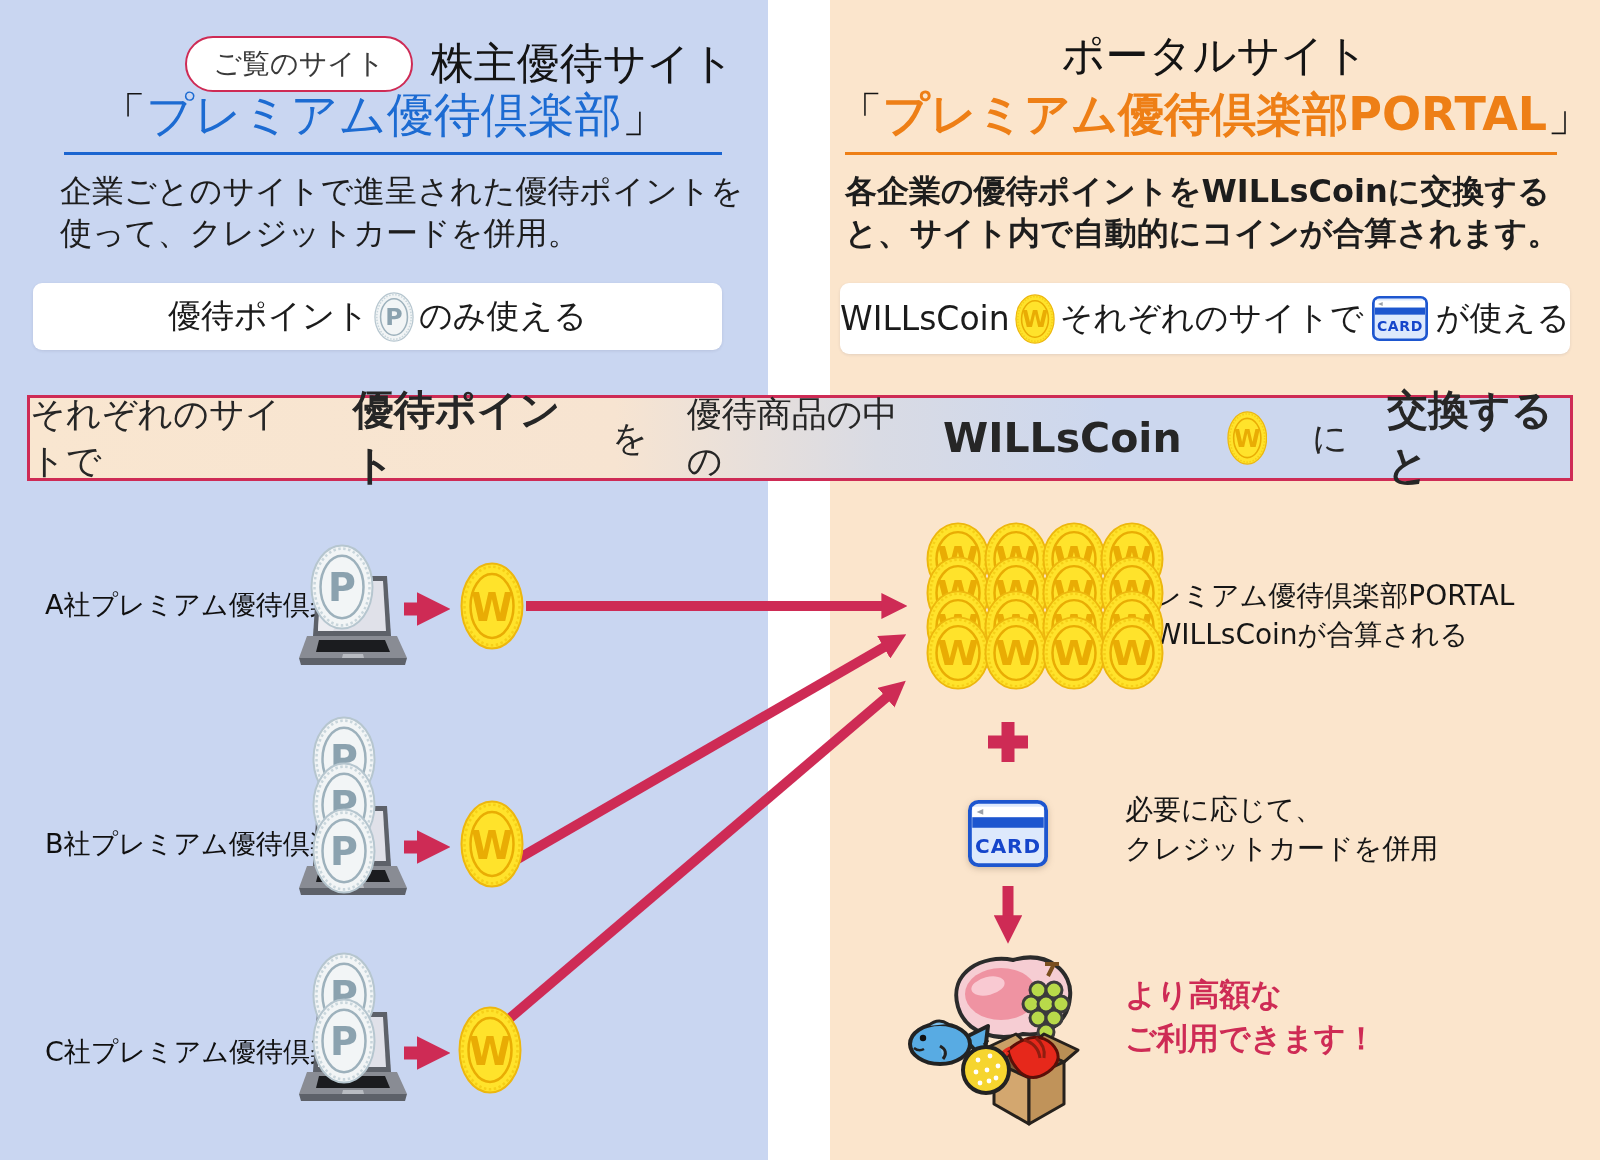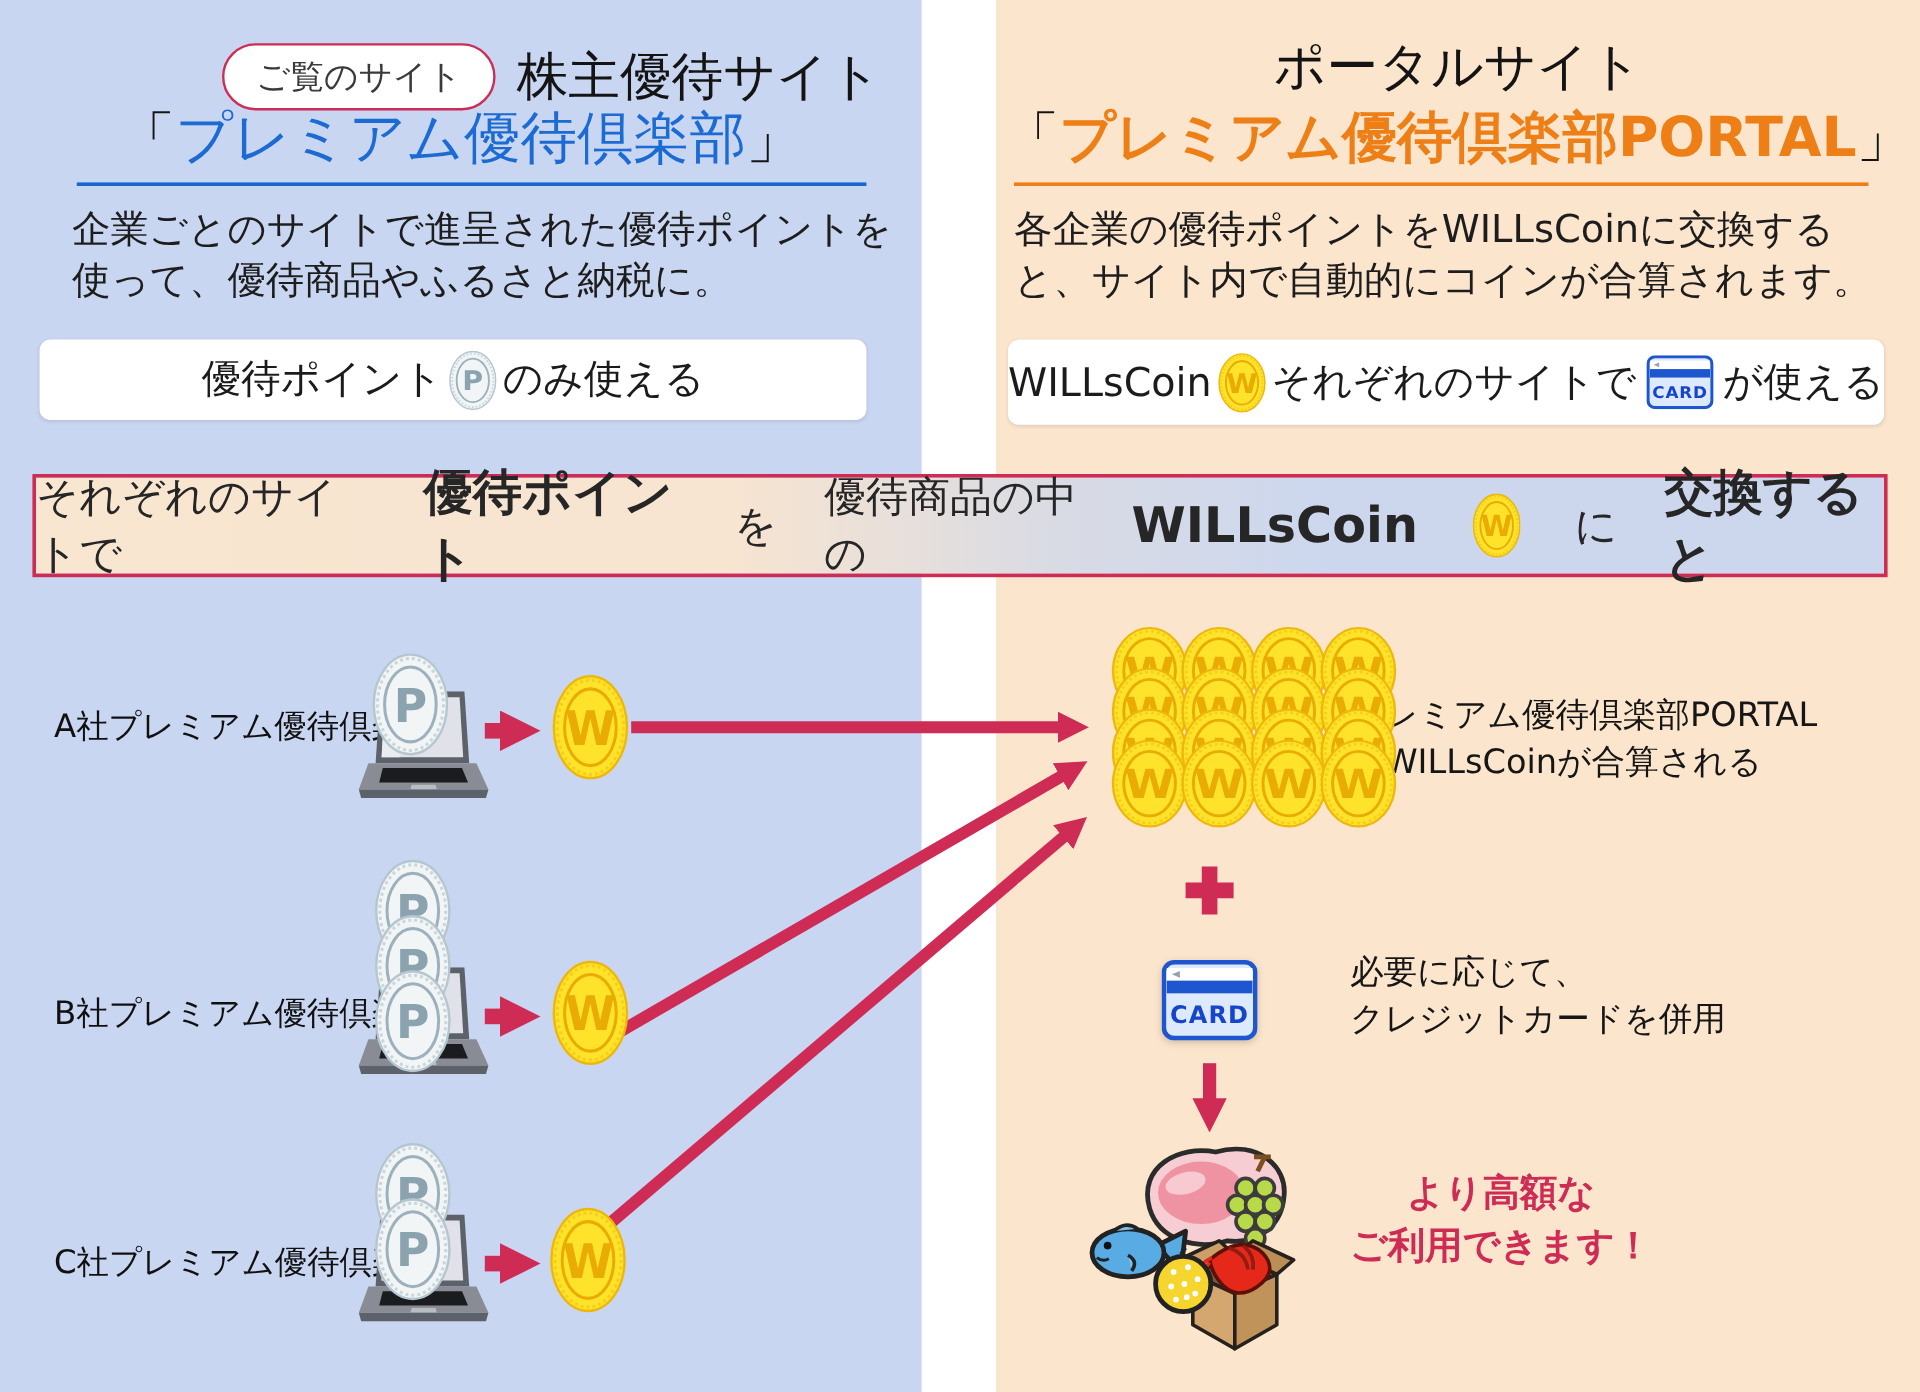--- a/index.html
+++ b/index.html
@@ -18,21 +18,21 @@
   #l-row2{left:0;top:84px;width:768px;height:62px;font-size:47px;}
   .bracket{color:#141414;font-weight:400;}
   #l-site{color:#1c6bd2;font-weight:400;}
   #r-row1{left:830px;top:30px;width:770px;height:52px;}
   #r-row2{left:830px;top:84px;width:770px;height:62px;font-size:46px;}
   #r-site{color:#ee7f16;font-weight:700;}
   #l-divider{left:64px;top:152px;width:658px;height:3px;background:#1b65d0;}
   #r-divider{left:845px;top:152px;width:712px;height:3px;background:#ee7f16;}
   .para{font-size:32px;line-height:42px;color:#1d1d1d;}
   #l-para{left:60px;top:170px;width:700px;}
-  #r-para{left:845px;top:170px;width:735px;}
+  #r-para{left:845px;top:170px;width:735px;font-weight:bold;}
   
   .usebox{background:#fff;border-radius:9px;display:flex;align-items:center;justify-content:center;
           font-size:33px;color:#1b1b1b;box-shadow:0 1px 3px rgba(60,60,90,.12);}
   #l-usebox{left:33px;top:283px;width:689px;height:67px;}
   #r-usebox{left:840px;top:283px;width:730px;height:71px;}
   .inline-coin{width:40px;height:50px;margin:0 5px;display:inline-block;}
   .inline-card{width:56px;height:45px;margin:0 8px;display:inline-block;}
   
   #banner{left:27px;top:395px;width:1546px;height:86px;box-sizing:border-box;border:3px solid #ce2b55;
           background:linear-gradient(90deg,#f9e6d0 0%,#f7e4d1 38%,#d9dbe4 55%,#ccd7ee 70%,#ccd7ee 100%);
@@ -58,21 +58,21 @@
   #wcoin-b{left:460px;top:800px;}
   #wcoin-c{left:458px;top:1006px;}
   
   #coin-cluster{left:926px;top:522px;width:240px;height:170px;}
   .cluster-coin{position:absolute;width:64px;height:74px;}
   
   .note{font-size:28px;line-height:39px;color:#161616;}
   #portal-note{left:1125px;top:576px;}
   #card-note{left:1125px;top:790px;}
   #big-card{left:968px;top:800px;width:80px;height:67px;filter:drop-shadow(0 2px 3px rgba(80,60,40,.25));}
-  #result-text{left:1125px;top:972px;font-size:31px;font-weight:700;line-height:44px;color:#ce2b55;text-align:center;}
+  #result-text{left:1125px;top:972px;font-size:31px;font-weight:700;line-height:44px;color:#ce2b55;}
   #food{left:888px;top:942px;width:200px;height:190px;}
   #overlay{left:0;top:0;width:1600px;height:1160px;pointer-events:none;z-index:2;}
   .z3{z-index:3;gap:39px;}
   svg{display:block;width:100%;height:100%;}
 </style>
 </head>
 <body>
 
 <div id="canvas">
 
@@ -84,21 +84,21 @@
     <span class="t1">株主優待サイト</span>
   </div>
   <div id="l-row2" class="abs hrow">
     <span class="bracket">「</span>
     <span id="l-site">プレミアム優待倶楽部</span>
     <span class="bracket">」</span>
   </div>
   <div id="l-divider" class="abs"></div>
   <div id="l-para" class="abs para">
     <div>企業ごとのサイトで進呈された優待ポイントを</div>
-    <div>使って、優待商品やふるさと納税に。</div>
+    <div>使って、クレジットカードを併用。</div>
   </div>
   <div id="l-usebox" class="abs usebox">
     <span>優待ポイント</span>
     <span class="inline-coin">
         <svg viewBox="0 0 64 84" preserveAspectRatio="none">
           <ellipse cx="32" cy="42" rx="30.5" ry="40.5" fill="#f2f5f6" stroke="#b6c6cf" stroke-width="2"></ellipse>
           <ellipse cx="32" cy="42" rx="27.5" ry="37.5" fill="none" stroke="#c9d6dc" stroke-width="2.5" stroke-dasharray="2.5 2.5"></ellipse>
           <ellipse cx="32" cy="42" rx="21.5" ry="30.5" fill="none" stroke="#9db1bc" stroke-width="2.5"></ellipse>
           <text x="32" y="56" text-anchor="middle" font-size="38" font-weight="bold" fill="#8ba2af" font-family="DejaVu Sans,sans-serif">P</text>
         </svg>

